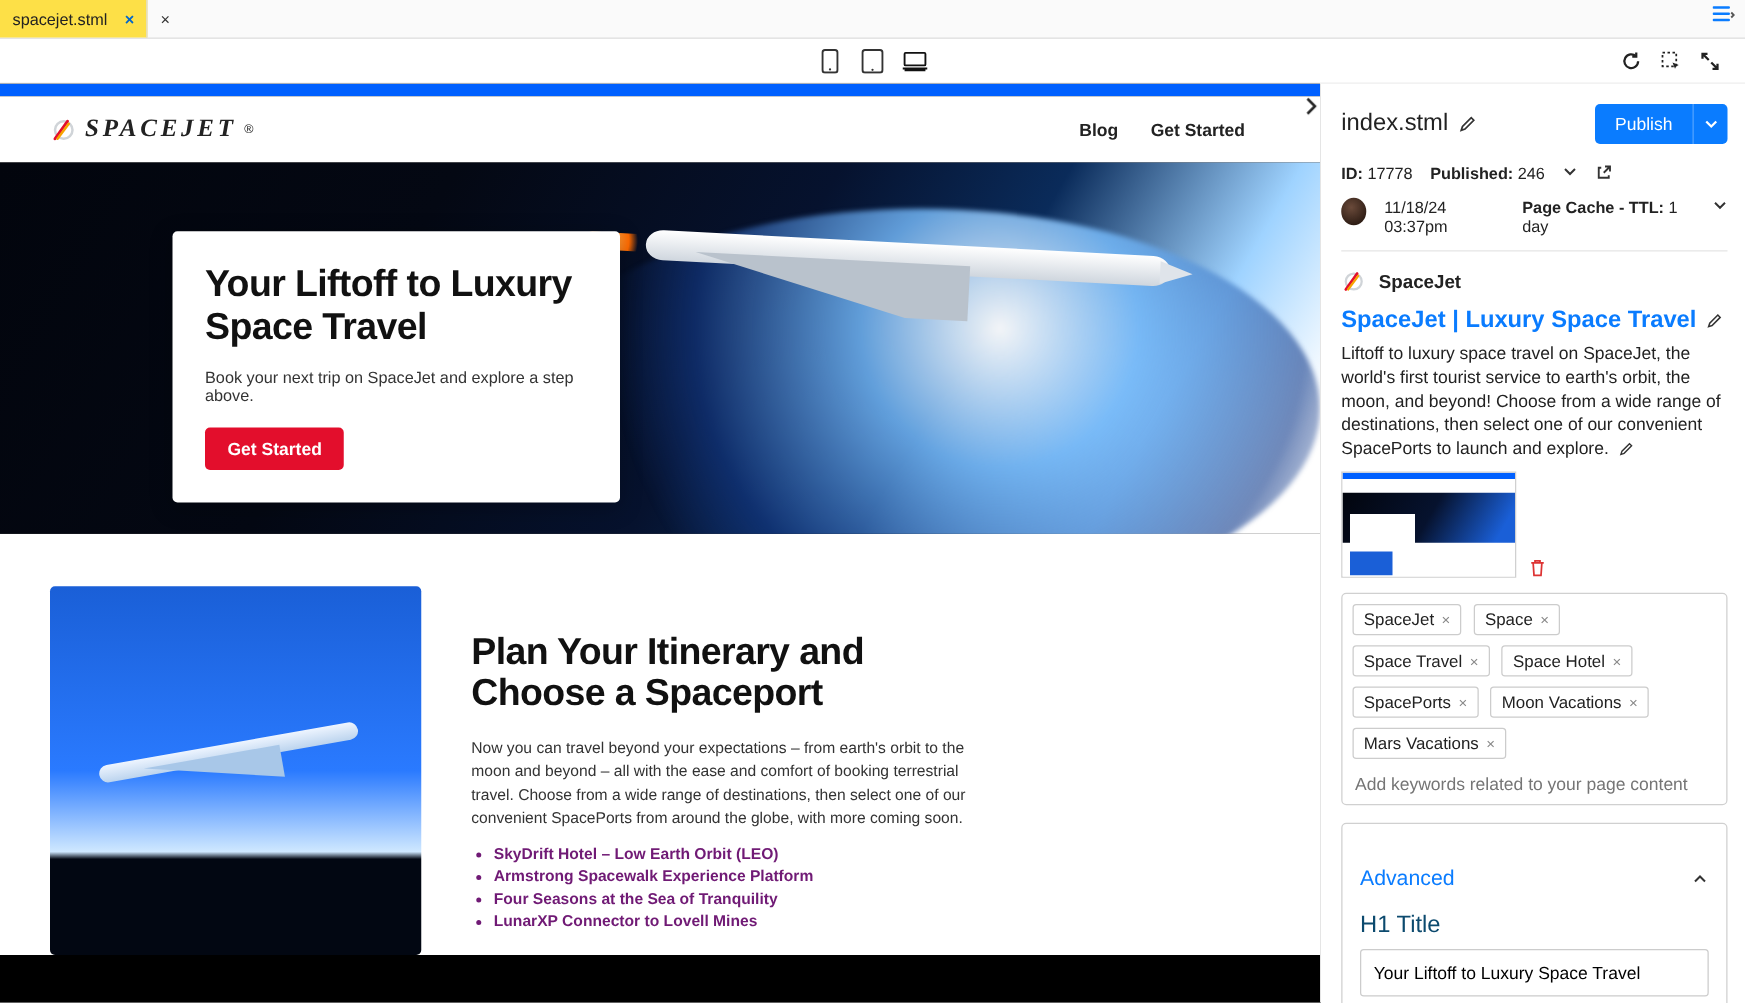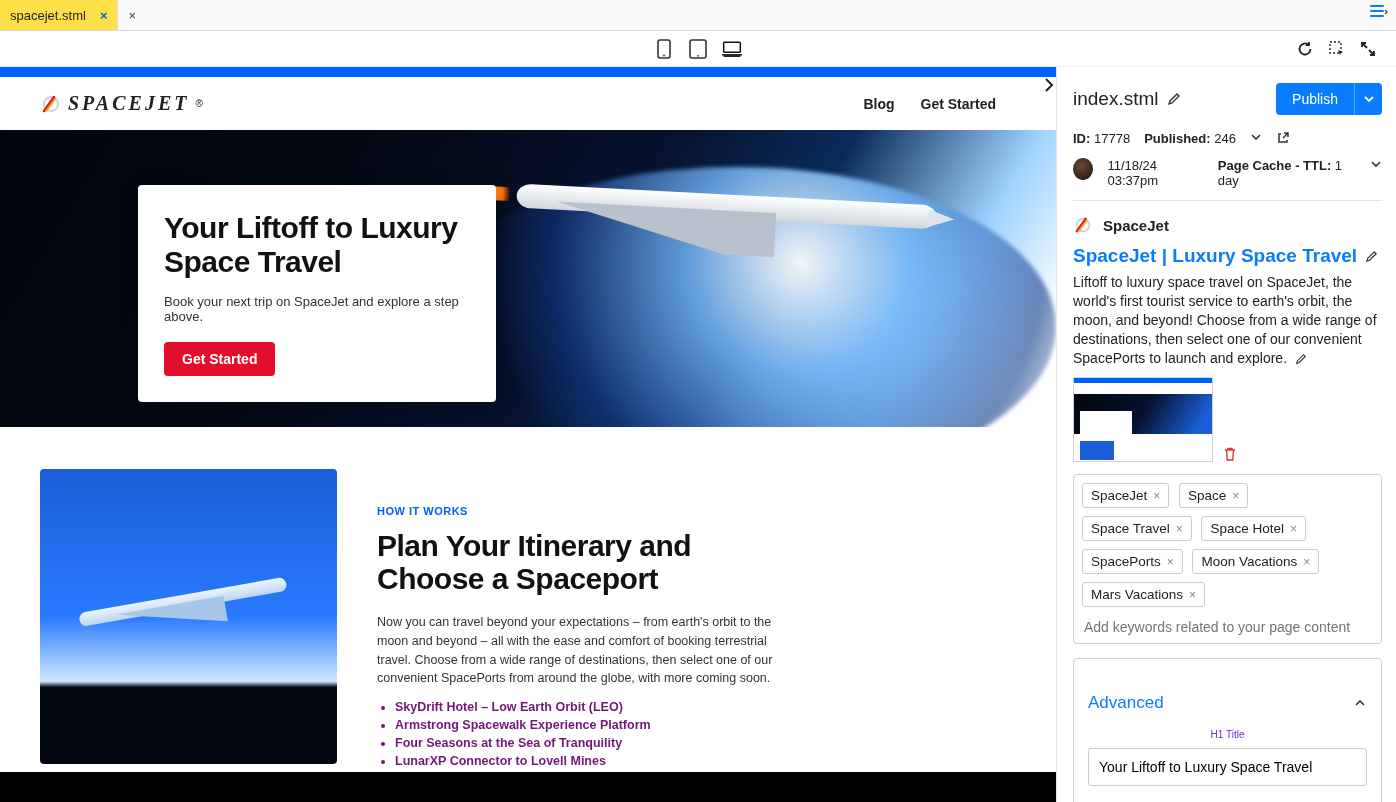--- a/index.html
+++ b/index.html
@@ -68,21 +68,21 @@
 .thumb .t-card{ position:absolute; left:6px; top:17px; width:52px; height:30px; background:#fff;}
 .thumb .t-sec{ height:29px; background:#fff; display:flex;}
 .thumb .t-img{ width:34px; height:23px; background:#1a5fd7; margin:3px 0 0 6px;}
 .trash { color:#d33; cursor:pointer; font-size:15px;}
 .tags-box { border:1px solid #d0d0d0; border-radius:4px; padding:8px 8px 4px 8px; margin-bottom:14px;}
 .tag { display:inline-flex; align-items:center; border:1px solid #ccc; border-radius:3px; padding:4px 8px; font-size:13.5px; margin:0 6px 8px 0; gap:6px; background:#fff;}
 .tag .x { color:#888; cursor:pointer; font-size:12px;}
 .tag-input { border:none; outline:none; font-size:14px; color:#9a9a9a; width:100%; padding:4px 2px; }
 .adv { border:1px solid #d0d0d0; border-radius:4px; padding:14px 14px; }
 .adv-head { display:flex; justify-content:space-between; align-items:center; color:#0a7cff; font-size:17px; margin-bottom:16px; cursor:pointer;margin-top:20px;}
-.field-label { font-size:10px; color:#6d28d9; margin-bottom:8px;text-align:center;}
+.field-label { font-size:19px; color:#0c4a6e; margin-bottom:8px;}
 .text-input { width:100%; border:1px solid #ccc; border-radius:3px; padding:10px 10px; font-size:14px; margin-bottom:16px;}
 svg { display:block; }
 .icon-btn { cursor:pointer; }
 .side-chevron { position:absolute; right:6px; top:8px; cursor:pointer;}
 .toolbar-wrap { position:relative; }
 .ext-link { display:inline-flex; }
 </style>
 </head>
 <body>
 
@@ -183,21 +183,20 @@
       </div>
     </div>
     <div class="section2">
       <div class="sec-img">
         <div class="plane2">
             <div class="body"></div>
             <div class="wing2"></div>
           </div>
       </div>
       <div class="sec-text">
-        <div class="eyebrow">HOW IT WORKS</div>
         <h2>Plan Your Itinerary and Choose a Spaceport</h2>
         <div class="body">Now you can travel beyond your expectations – from earth's orbit to the moon and beyond – all with the ease and comfort of booking terrestrial travel. Choose from a wide range of destinations, then select one of our convenient SpacePorts from around the globe, with more coming soon.</div>
         <ul>
           <li>SkyDrift Hotel – Low Earth Orbit (LEO)</li>
           <li>Armstrong Spacewalk Experience Platform</li>
           <li>Four Seasons at the Sea of Tranquility</li>
           <li>LunarXP Connector to Lovell Mines</li>
         </ul>
       </div>
     </div>

